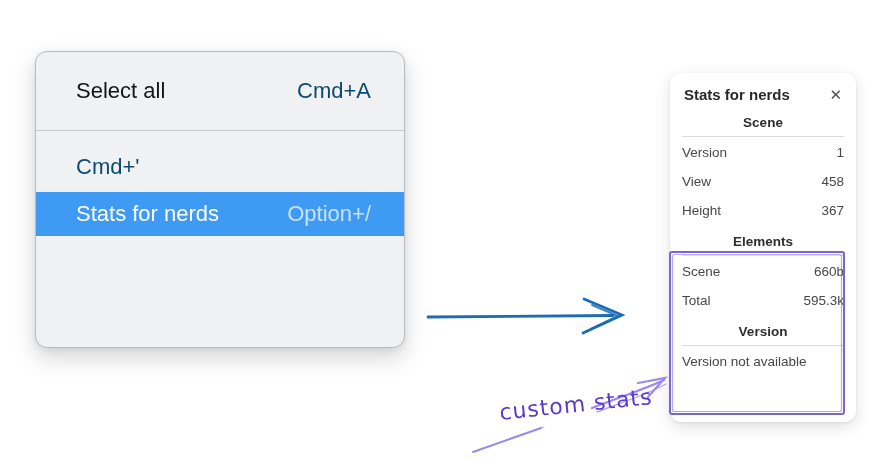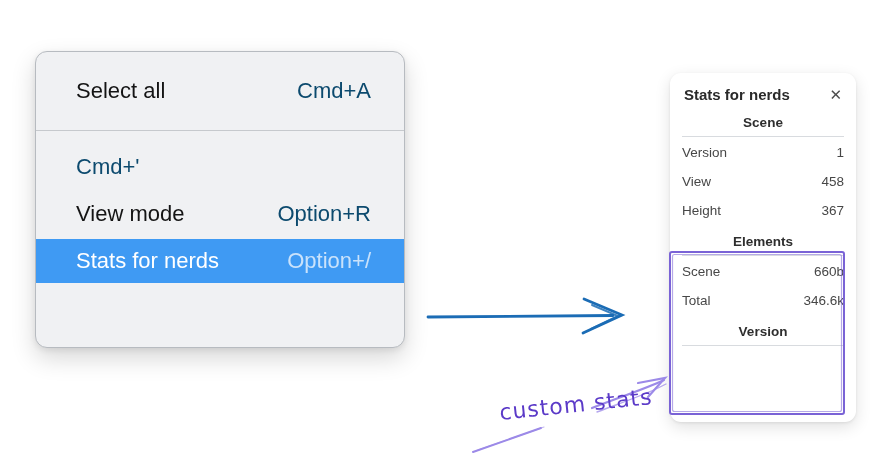--- a/index.html
+++ b/index.html
@@ -52,24 +52,20 @@
       <div class="menu-item">
         <span class="mi-label">Select all</span>
         <span class="mi-shortcut">Cmd+A</span>
       </div>
     </div>
     <div class="menu-divider"></div>
     <div class="menu-section bottom">
       <div class="menu-item">
         <span class="mi-shortcut">Cmd+'</span>
       </div>
-      <div class="menu-item">
-        <span class="mi-label">View mode</span>
-        <span class="mi-shortcut">Option+R</span>
-      </div>
       <div class="menu-item selected">
         <span class="mi-label">Stats for nerds</span>
         <span class="mi-shortcut">Option+/</span>
       </div>
     </div>
   </div>
 
   <div class="stats-panel">
     <div class="panel-header">
       <span class="panel-title">Stats for nerds</span>
@@ -95,27 +91,28 @@
 
     <div>
       <div class="sec-header">Elements</div>
       <hr class="sec-hr">
       <div class="stat-row">
         <span>Scene</span>
         <span>660b</span>
       </div>
       <div class="stat-row">
         <span>Total</span>
-        <span>346.6k</span>
+        <span>595.3k</span>
       </div>
     </div>
 
     <div>
       <div class="sec-header">Version</div>
       <hr class="sec-hr">
+      <div class="version-note">Version not available</div>
     </div>
   </div>
 
   <svg class="overlay" viewBox="0 0 873 461">
     <g fill="none" stroke-linecap="round" stroke-width="2.8" stroke="#1b6cb5">
       <path d="M428 317 L613 315.5"></path>
       <path d="M584 299 L622 315 L583 333"></path>
       <path d="M592 305 L618 316 L591 329" stroke-width="2" opacity="0.85"></path>
     </g>
 

